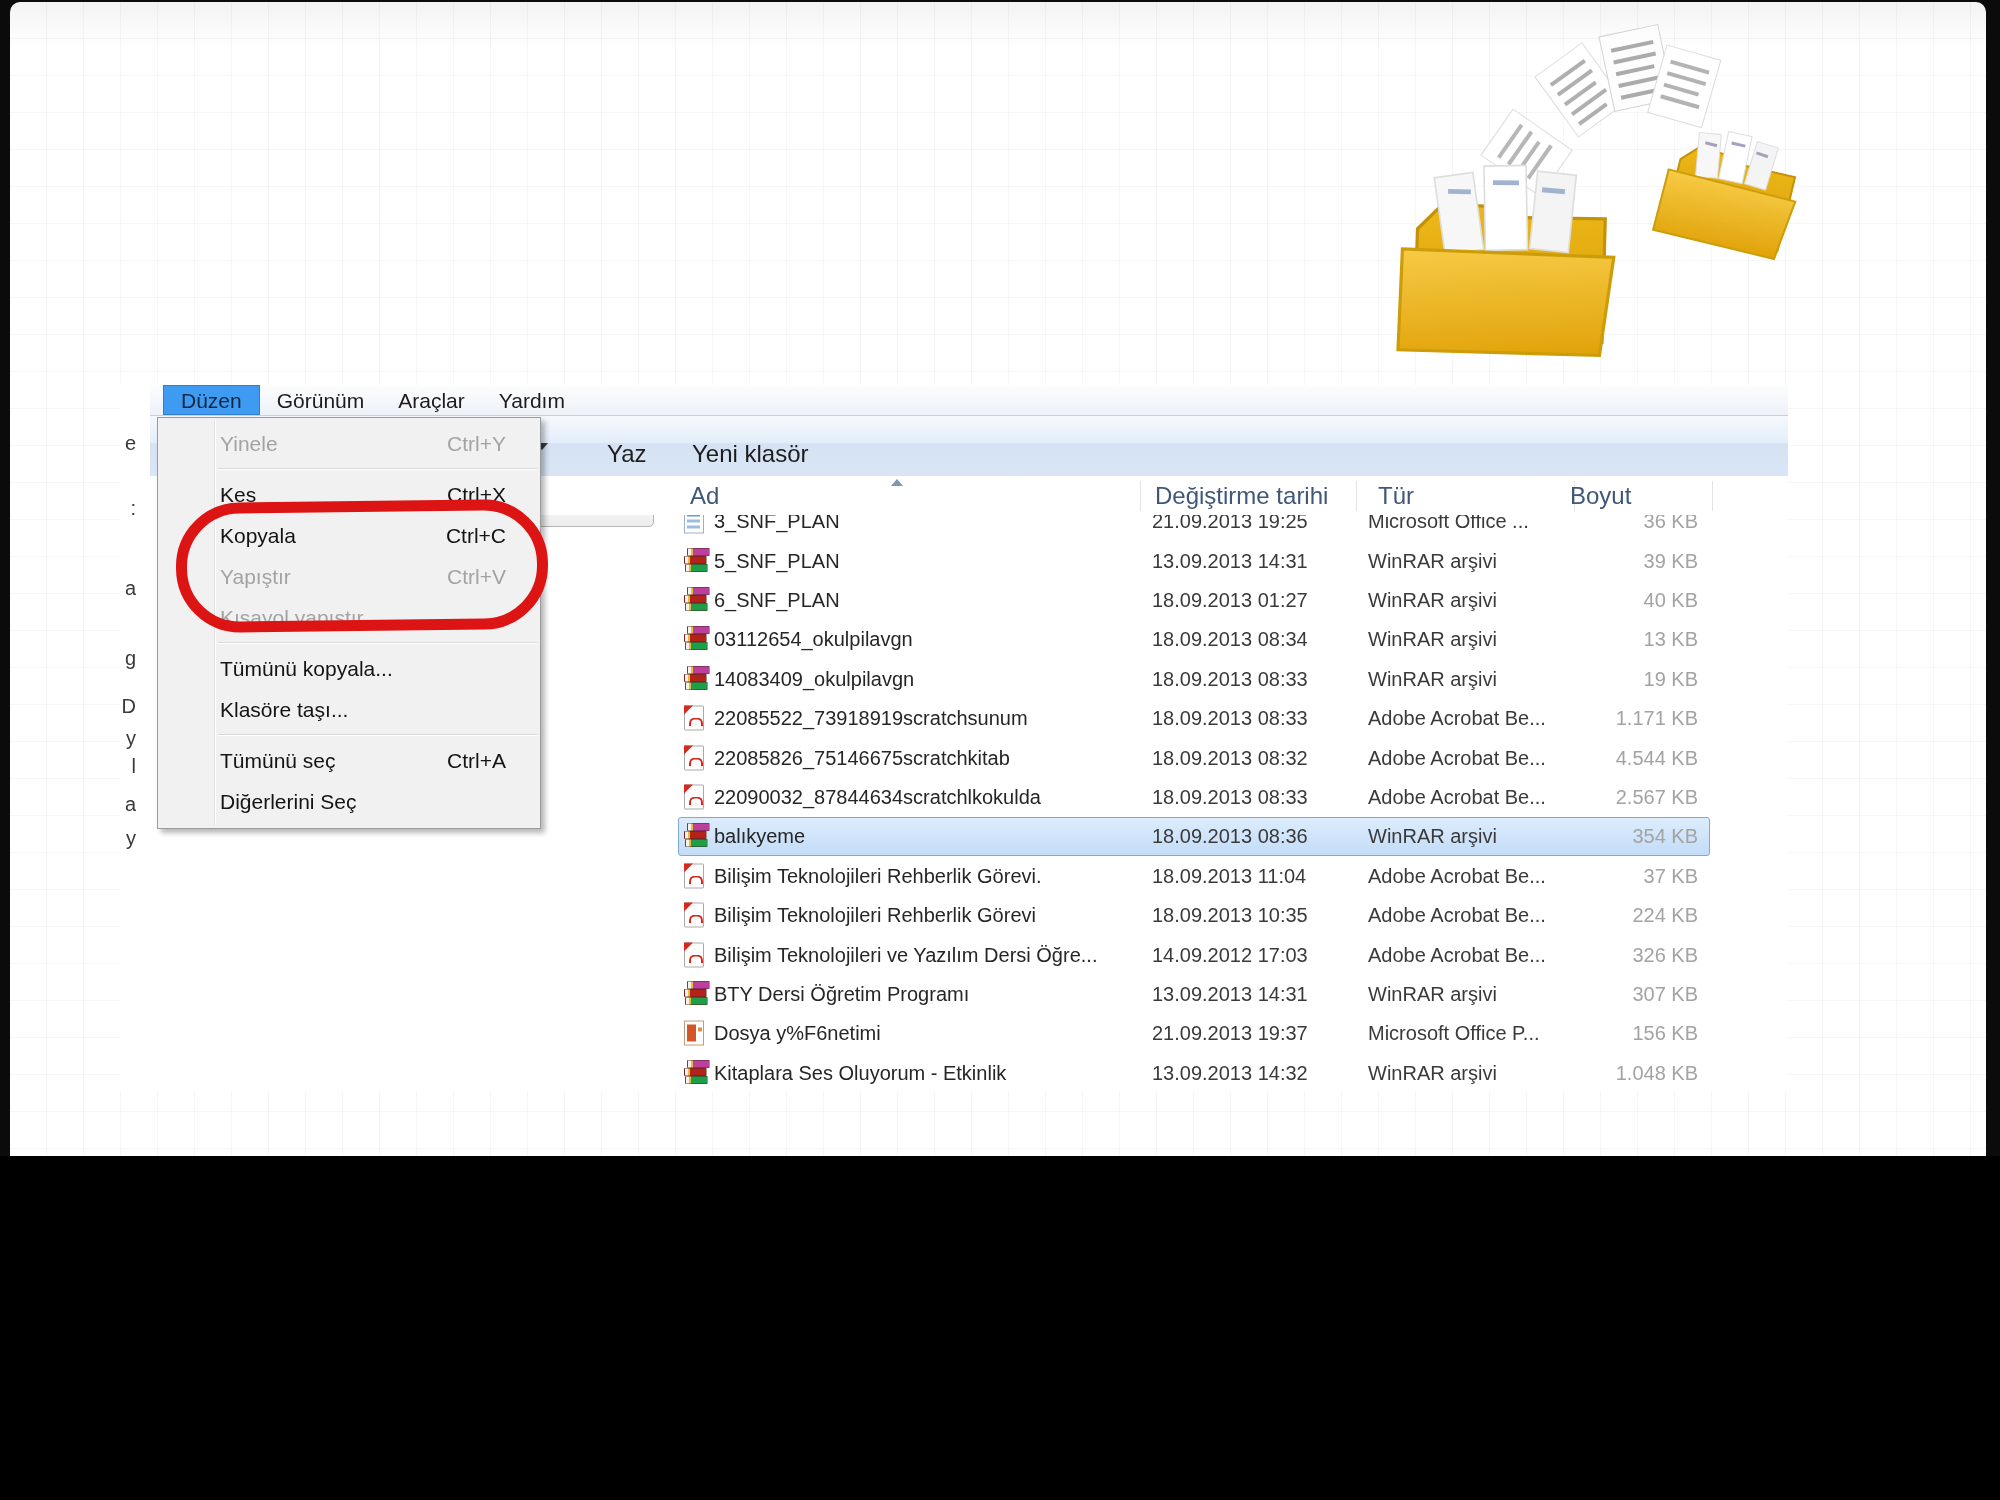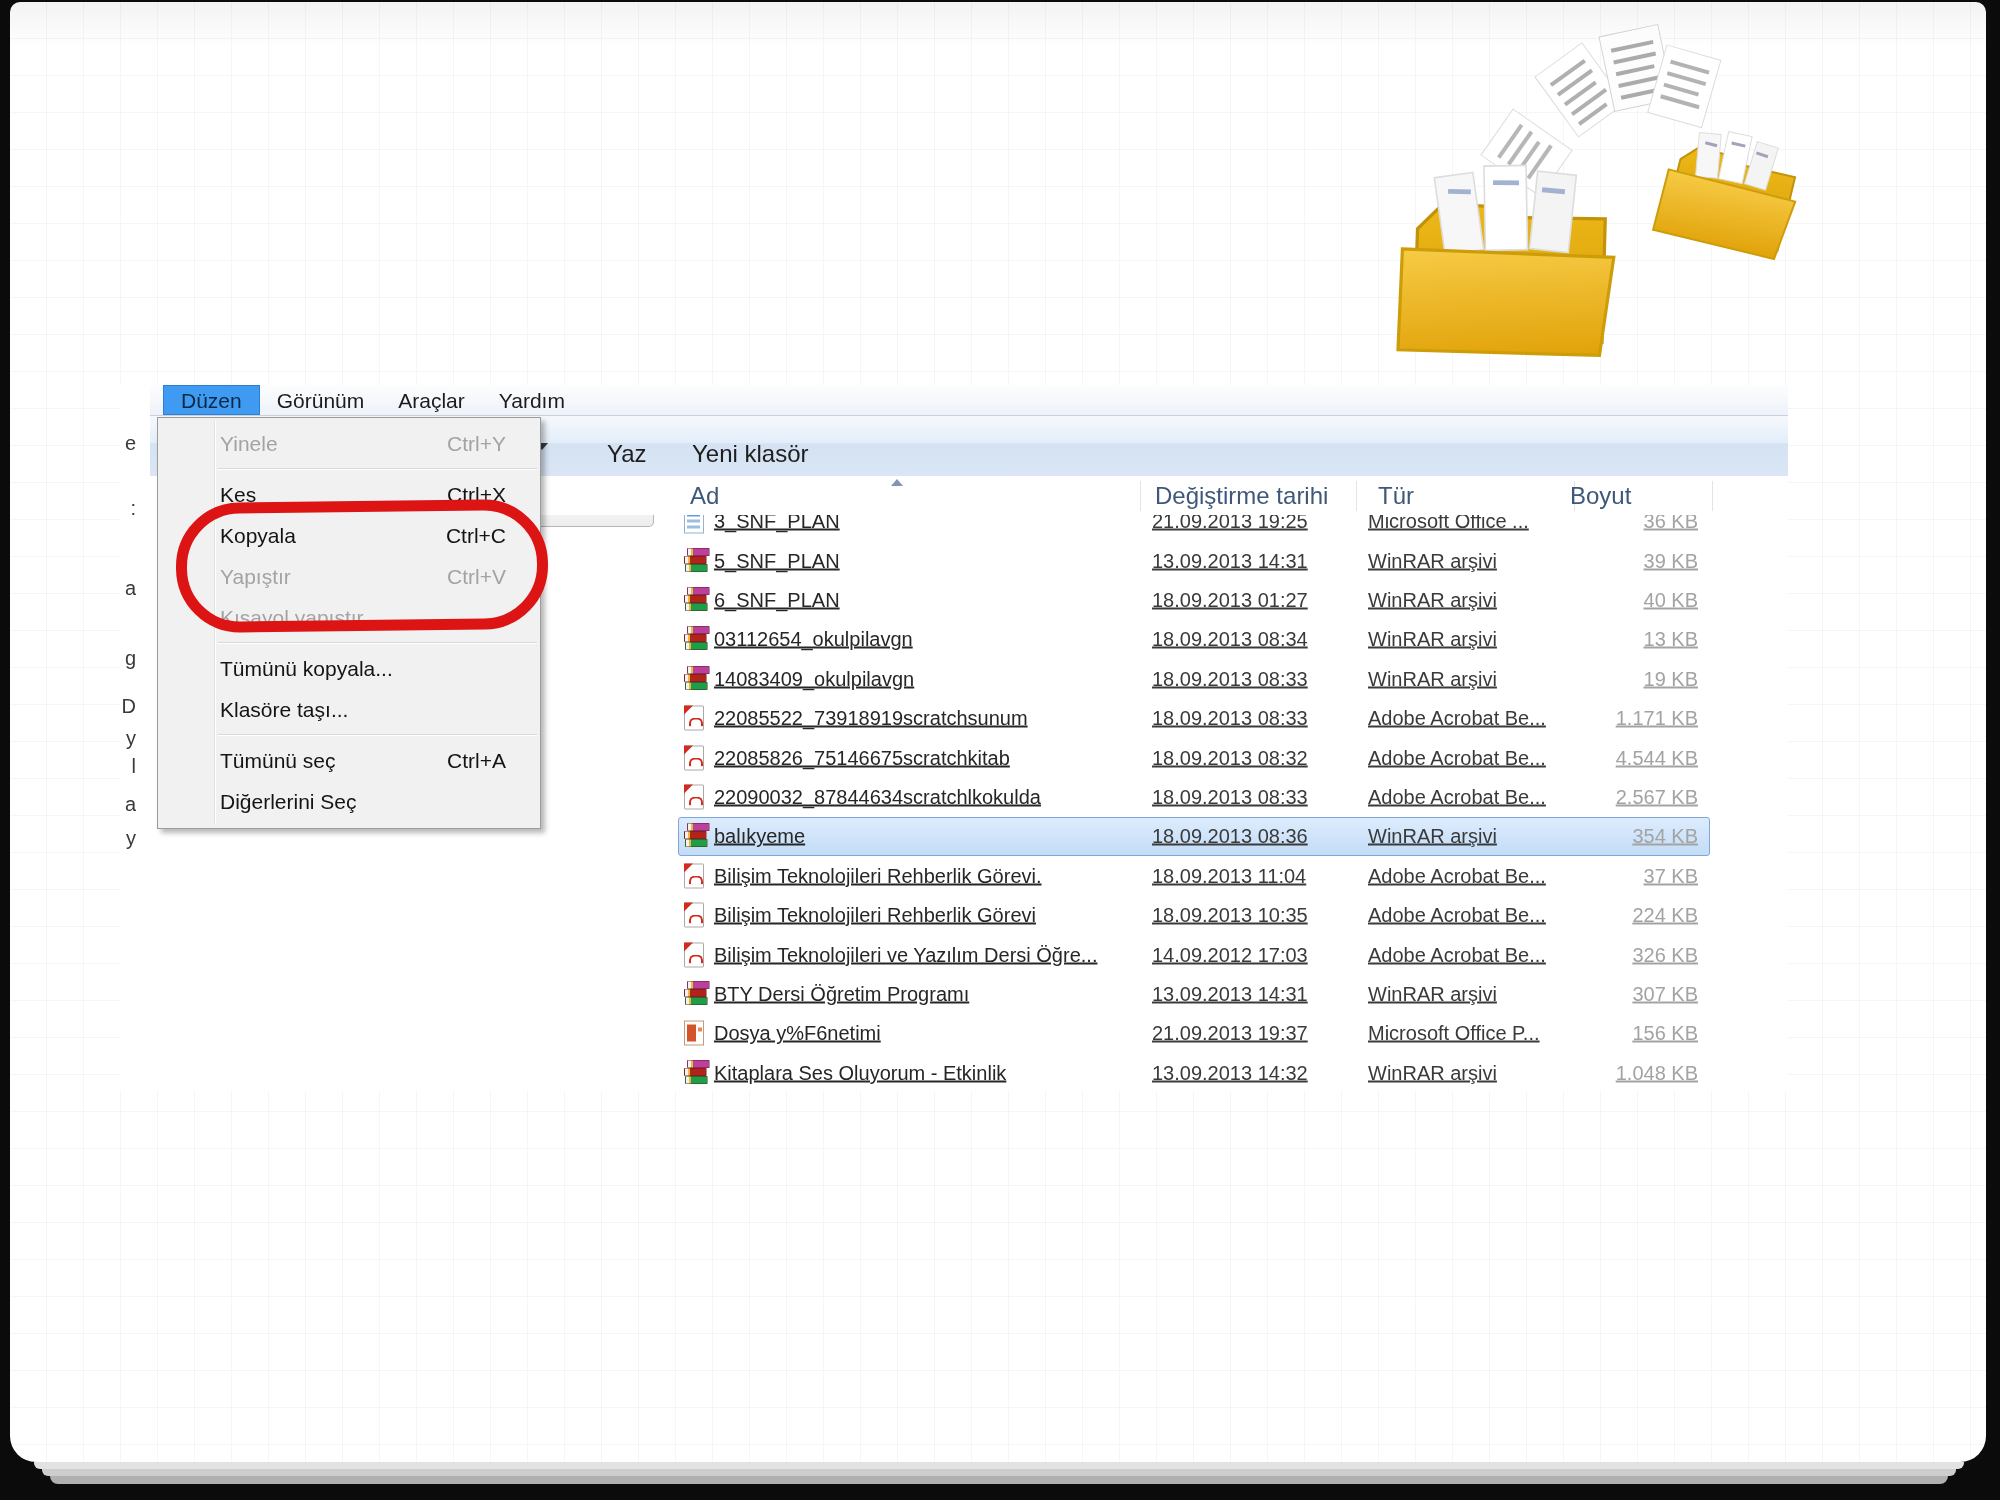--- a/index.html
+++ b/index.html
@@ -1,16 +1,16 @@
 <!DOCTYPE html>
 <html><head>
 <meta charset="utf-8">
 <style>
   html,body{margin:0;padding:0;background:#000;}
-  .canvas{position:relative;width:2000px;height:1500px;background:#0b0b0b;overflow:hidden;
+  .canvas{position:relative;width:2000px;height:1156px;background:#0b0b0b;overflow:hidden;
           font-family:"Liberation Sans",sans-serif;-webkit-font-smoothing:antialiased;}
   
   .slide{position:absolute;left:10px;top:2px;width:1976px;height:1460px;
          border-radius:10px 10px 26px 26px;
          background-image:
            repeating-linear-gradient(to right, transparent 0 36px, rgba(0,0,0,.035) 36px 37px),
            repeating-linear-gradient(to bottom, transparent 0 36px, rgba(0,0,0,.035) 36px 37px),
            linear-gradient(#f3f3f3, #ffffff 46px);}
   .stack1{position:absolute;left:34px;top:1462px;width:1930px;height:7px;background:#e2e2e2;border-radius:0 0 6px 6px;}
   .stack2{position:absolute;left:42px;top:1469px;width:1914px;height:7px;background:#cdcdcd;border-radius:0 0 6px 6px;}
@@ -43,21 +43,21 @@
   .sort-arrow{position:absolute;left:741px;top:3px;width:0;height:0;
               border-left:6px solid transparent;border-right:6px solid transparent;border-bottom:7px solid #8296ad;}
   
   .rows{position:absolute;left:150px;top:515px;width:1638px;z-index:11;}
   .row-clip{height:26px;overflow:hidden;position:relative;}
   .row-clip .row{height:40px;margin-top:-14px;}
   .row{position:relative;height:39.4px;font-size:20px;color:#262626;}
   .row.selected::before{content:"";position:absolute;left:528px;width:1032px;top:0;bottom:0;
         border:1px solid #7fa8d9;border-radius:3px;box-sizing:border-box;
         background:linear-gradient(#ddecfd,#c3dcf7);}
-  .cell{position:absolute;top:50%;transform:translateY(-50%);white-space:nowrap;text-decoration:underline;}
+  .cell{position:absolute;top:50%;transform:translateY(-50%);white-space:nowrap;}
   .c-name{left:564px;} .c-date{left:1002px;color:#3a3a3a;} .c-type{left:1218px;color:#3a3a3a;}
   .c-size{left:1340px;width:208px;text-align:right;color:#a3a3a3;}
   
   .ic{position:absolute;left:534px;top:50%;transform:translateY(-50%);width:26px;height:26px;}
   .ic i{position:absolute;display:block;}
   .ic-winrar i{left:0;width:23px;height:8px;border:1px solid rgba(70,30,30,.45);border-radius:1px;box-sizing:border-box;}
   .ic-winrar .b1{top:0;left:3px;background:linear-gradient(90deg,#f6f3ee 0 3px,#e8bd3e 3px 5px,#bd3f9d 5px);}
   .ic-winrar .b2{top:8px;left:0;background:linear-gradient(90deg,#f6f3ee 0 3px,#e8bd3e 3px 5px,#b3231a 5px);}
   .ic-winrar .b3{top:16px;left:1px;background:linear-gradient(90deg,#f6f3ee 0 3px,#e8bd3e 3px 5px,#1f9e48 5px);}
   .ic-pdf{width:20px;height:25px;background:#fff;border:1px solid #a9a9a9;border-radius:1px;box-sizing:border-box;}

